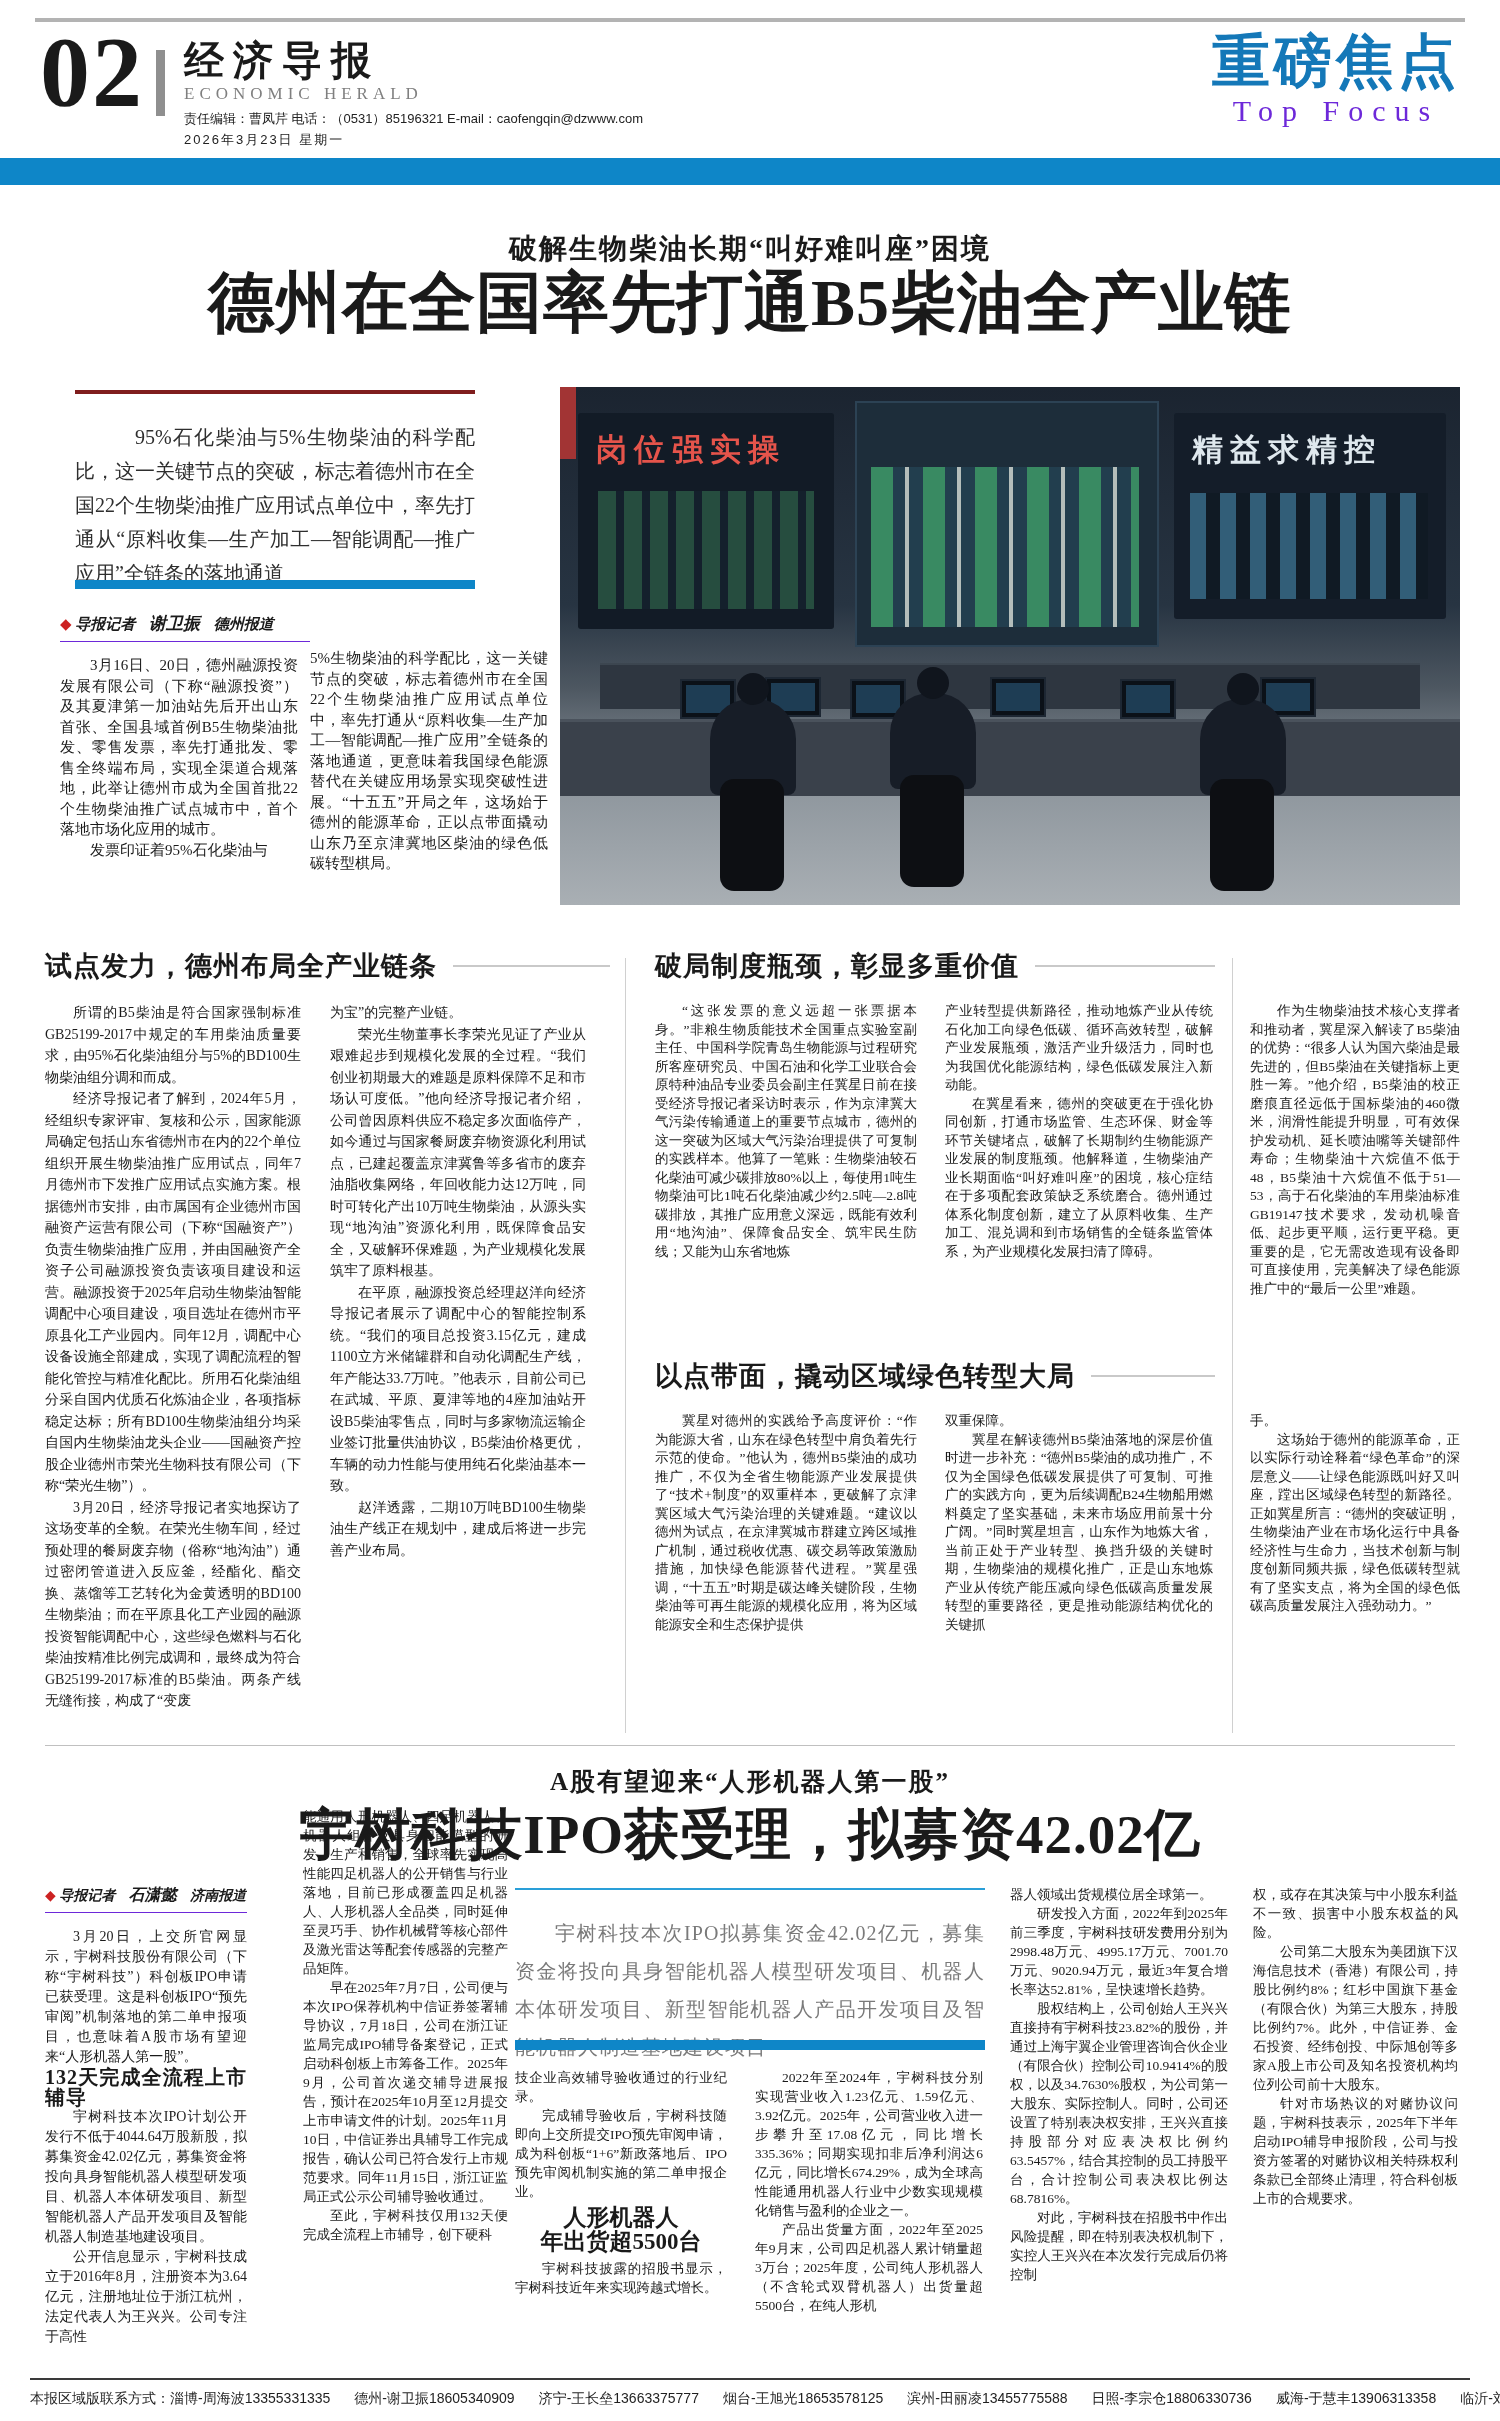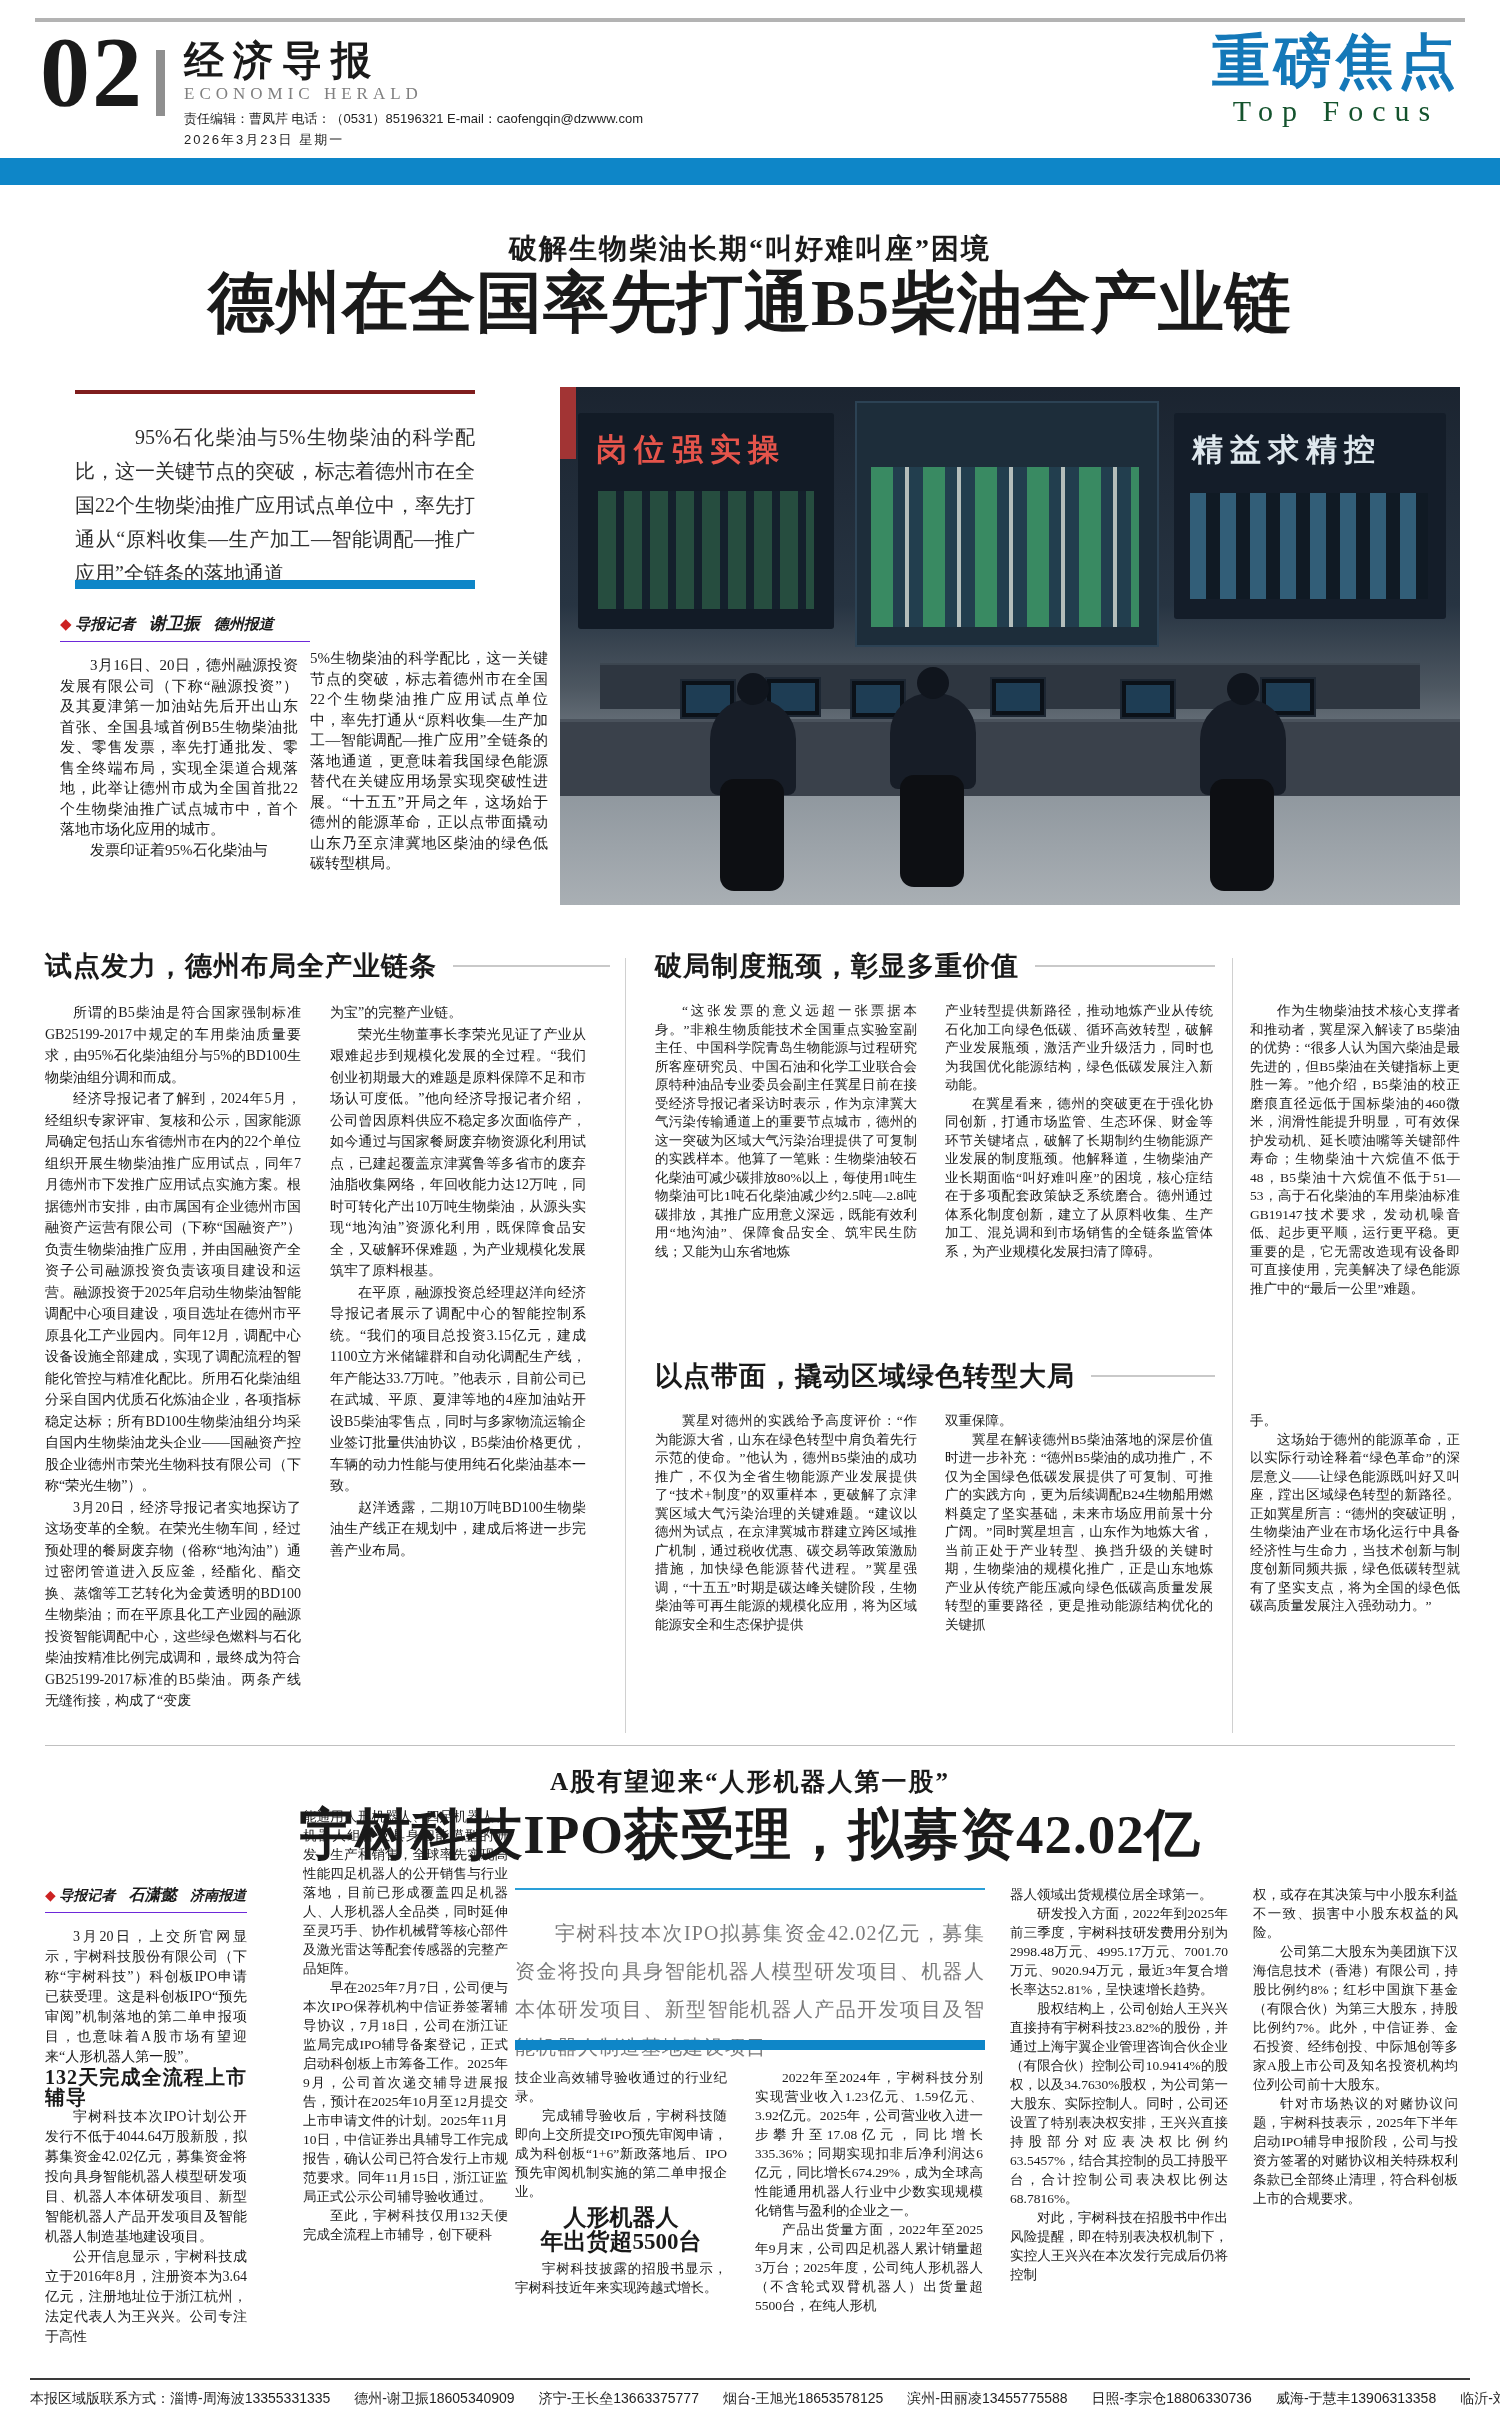--- a/index.html
+++ b/index.html
@@ -13,21 +13,21 @@
   .hairline{left:35px;top:18px;width:1430px;height:4px;background:#b3b3b3;}
   .pagenum{left:40px;top:22px;font-size:100px;font-weight:900;letter-spacing:2px;line-height:1;}
   .graybar{left:156px;top:50px;width:9px;height:66px;background:#8f8f8f;}
   .masthead{left:184px;top:40px;}
   .m-cn{font-size:40px;font-weight:bold;letter-spacing:9px;line-height:1.05;}
   .m-en{font-size:17px;color:#7f7f7f;letter-spacing:5px;margin-top:2px;}
   .m-ed{font-size:13px;color:#222;margin-top:6px;font-family:"Liberation Sans",sans-serif;}
   .m-date{font-size:13px;color:#222;margin-top:3px;font-family:"Liberation Sans",sans-serif;letter-spacing:2px;}
   .brand{right:40px;top:30px;text-align:center;}
   .b-cn{font-size:58px;font-weight:900;color:#1478b8;letter-spacing:4px;line-height:1.1;}
-  .b-en{font-size:30px;color:#14532d;letter-spacing:9px;margin-top:0px;}
+  .b-en{font-size:30px;color:#6d28d9;letter-spacing:9px;margin-top:0px;}
   .blueband{left:0;top:158px;width:1500px;height:27px;background:#0e86c8;}
   
   .kicker1{left:0;top:230px;width:1500px;text-align:center;font-size:28px;font-weight:bold;letter-spacing:2px;}
   .headline1{left:0;top:268px;width:1500px;text-align:center;font-size:66px;font-weight:900;letter-spacing:1px;line-height:1.05;}
   
   .leadbox{left:75px;top:390px;width:400px;height:188px;border-top:4px solid #7f1d1d;padding-top:26px;
            font-size:20px;line-height:34px;color:#2e2e2e;text-align:justify;overflow:hidden;}
   .leadbox p{margin:0;text-indent:3em;}
   .leadbar{left:75px;top:580px;width:400px;height:9px;background:#0e86c8;}
   

